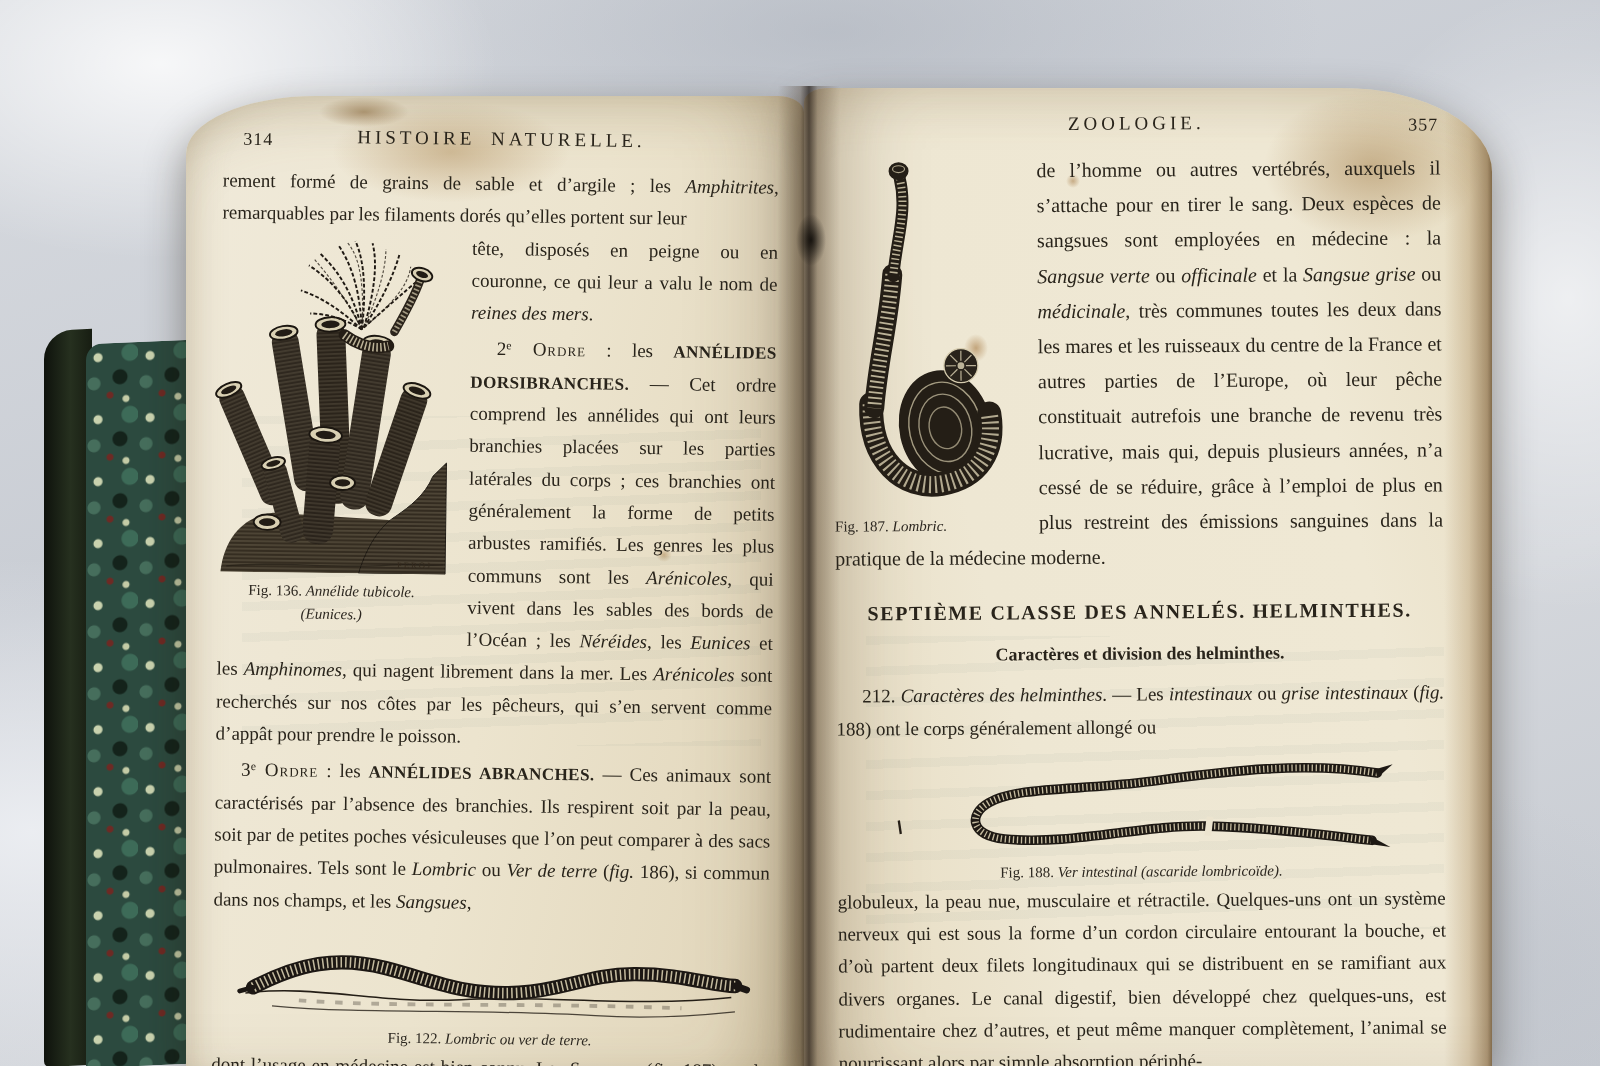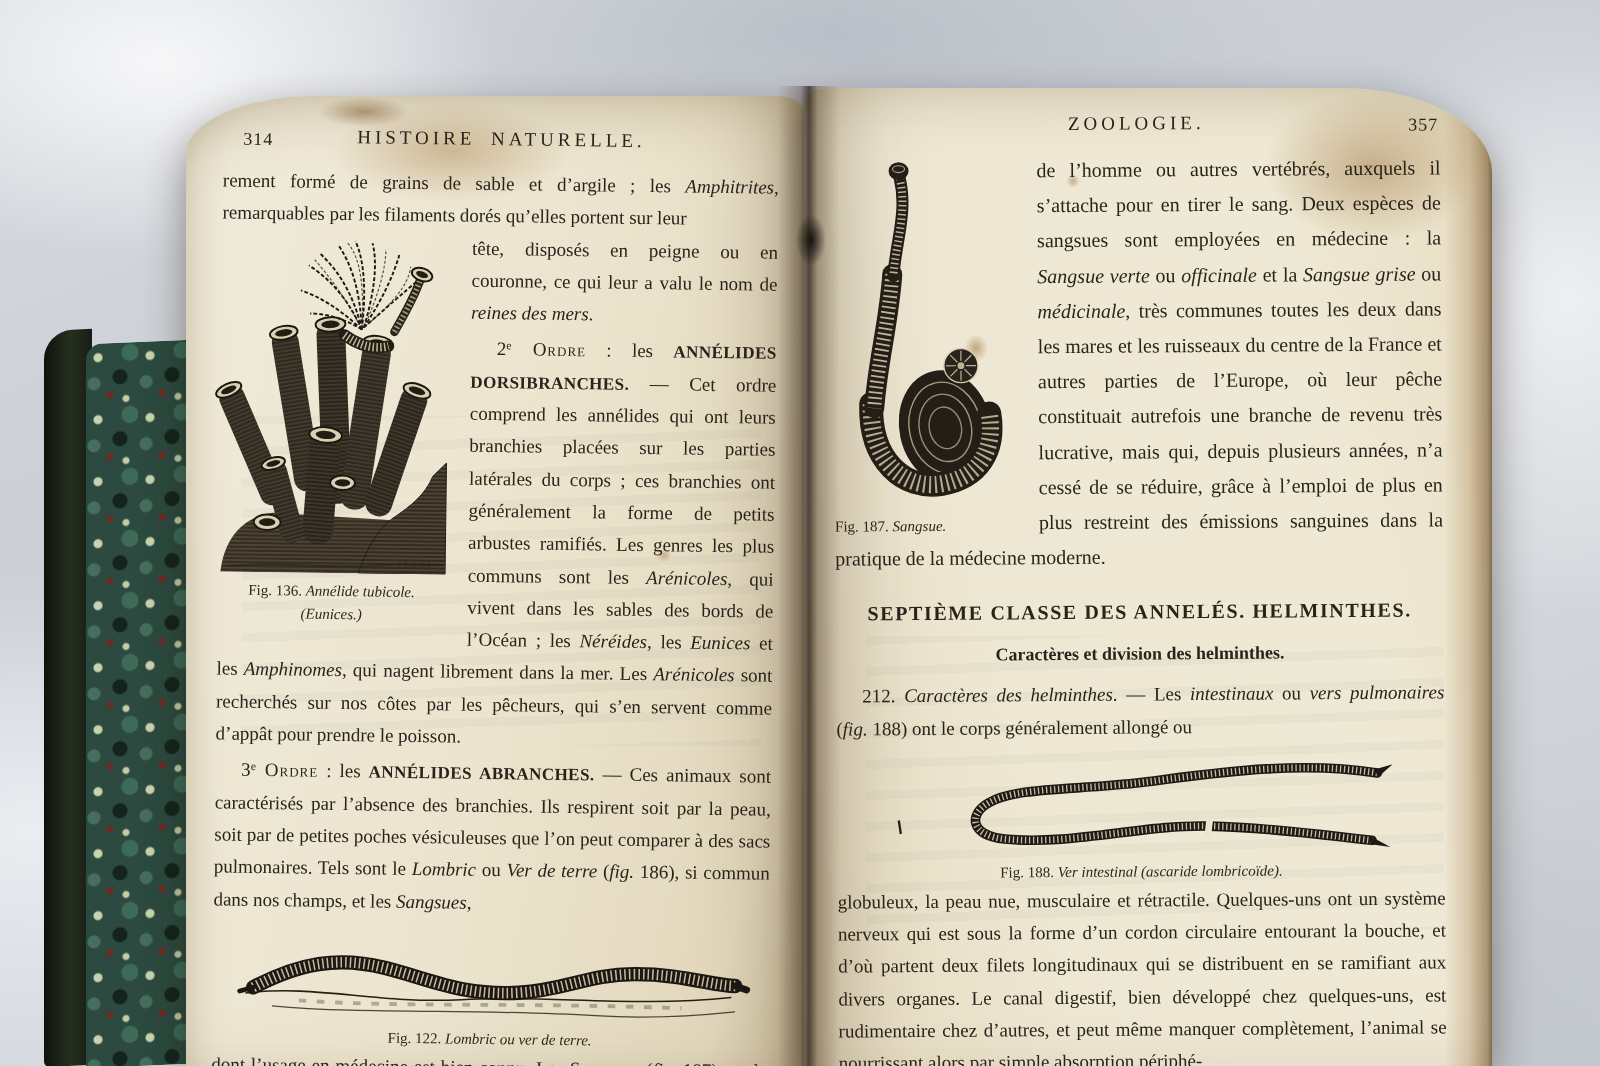--- a/index.html
+++ b/index.html
@@ -277,29 +277,29 @@
               <line x1="123.5" y1="213.5" x2="130.6" y2="220.6"></line>
             <line x1="120" y1="215" x2="120" y2="225"></line>
               <line x1="116.5" y1="213.5" x2="109.4" y2="220.6"></line>
             <line x1="115" y1="210" x2="105" y2="210"></line>
               <line x1="116.5" y1="206.5" x2="109.4" y2="199.4"></line>
             <line x1="120" y1="205" x2="120" y2="195"></line>
               <line x1="123.5" y1="206.5" x2="130.6" y2="199.4"></line>
           </g>
           <circle cx="120" cy="210" r="3.4" fill="#d6ccae" opacity=".85"></circle>
         </svg>
-        <div class="caption"><span>Fig. 187. </span><span class="seg-i">Sangsue.</span></div>
+        <div class="caption"><span>Fig. 187. </span><span class="seg-i">Lombric.</span></div>
       </div>
 
       <p class="para rp-sangsue"><span>de l’homme ou autres vertébrés, auxquels il s’attache pour en tirer le sang. Deux espèces de sangsues sont employées en médecine : la </span><span class="seg-i">Sangsue verte</span><span> ou </span><span class="seg-i">officinale</span><span> et la </span><span class="seg-i">Sangsue grise</span><span> ou </span><span class="seg-i">médicinale</span><span>, très communes toutes les deux dans les mares et les ruisseaux du centre de la France et autres parties de l’Europe, où leur pêche constituait autrefois une branche de revenu très lucrative, mais qui, depuis plusieurs années, n’a cessé de se réduire, grâce à l’emploi de plus en plus restreint des émissions sanguines dans la pratique de la médecine moderne.</span></p>
 
       <h2 class="class-heading">SEPTIÈME CLASSE DES ANNELÉS. HELMINTHES.</h2>
       <h3 class="sub-heading">Caractères et division des helminthes.</h3>
 
-      <p class="para para-ordre"><span>212. </span><span class="seg-i">Caractères des helminthes</span><span>. — Les </span><span class="seg-i">intestinaux</span><span> ou </span><span class="seg-i">vers pulmonaires</span><span> (</span><span class="seg-i">fig.</span><span> 188) ont le corps généralement allongé ou</span></p>
+      <p class="para para-ordre"><span>212. </span><span class="seg-i">Caractères des helminthes</span><span>. — Les </span><span class="seg-i">intestinaux</span><span> ou </span><span class="seg-i">grise intestinaux</span><span> (</span><span class="seg-i">fig.</span><span> 188) ont le corps généralement allongé ou</span></p>
 
       <div class="figbox fig188-box">
         <svg class="eng" width="520" height="100" viewBox="0 0 520 104">
           <path d="M506,22 C420,8 330,22 262,30 C190,38 130,34 102,50 C80,62 82,84 118,88 C190,95 260,74 330,76 C400,78 462,88 500,92" stroke="#1e1914" stroke-width="10" fill="none" stroke-linecap="round"></path>
           <path d="M506,22 C420,8 330,22 262,30 C190,38 130,34 102,50 C80,62 82,84 118,88 C190,95 260,74 330,76 C400,78 462,88 500,92" stroke="#d6ccae" stroke-width="7" fill="none" stroke-dasharray="1.4 2.8" opacity=".9"></path>
           <polygon points="504,18 522,13 506,27" fill="#1e1914"></polygon>
           <polygon points="497,87 519,99 499,96" fill="#1e1914"></polygon>
           <rect x="327" y="66" width="7" height="20" fill="#ece4cf" transform="rotate(7 330 76)"></rect>
           <path d="M8,68 l2,14" stroke="#241e16" stroke-width="2.4"></path>
         </svg>

